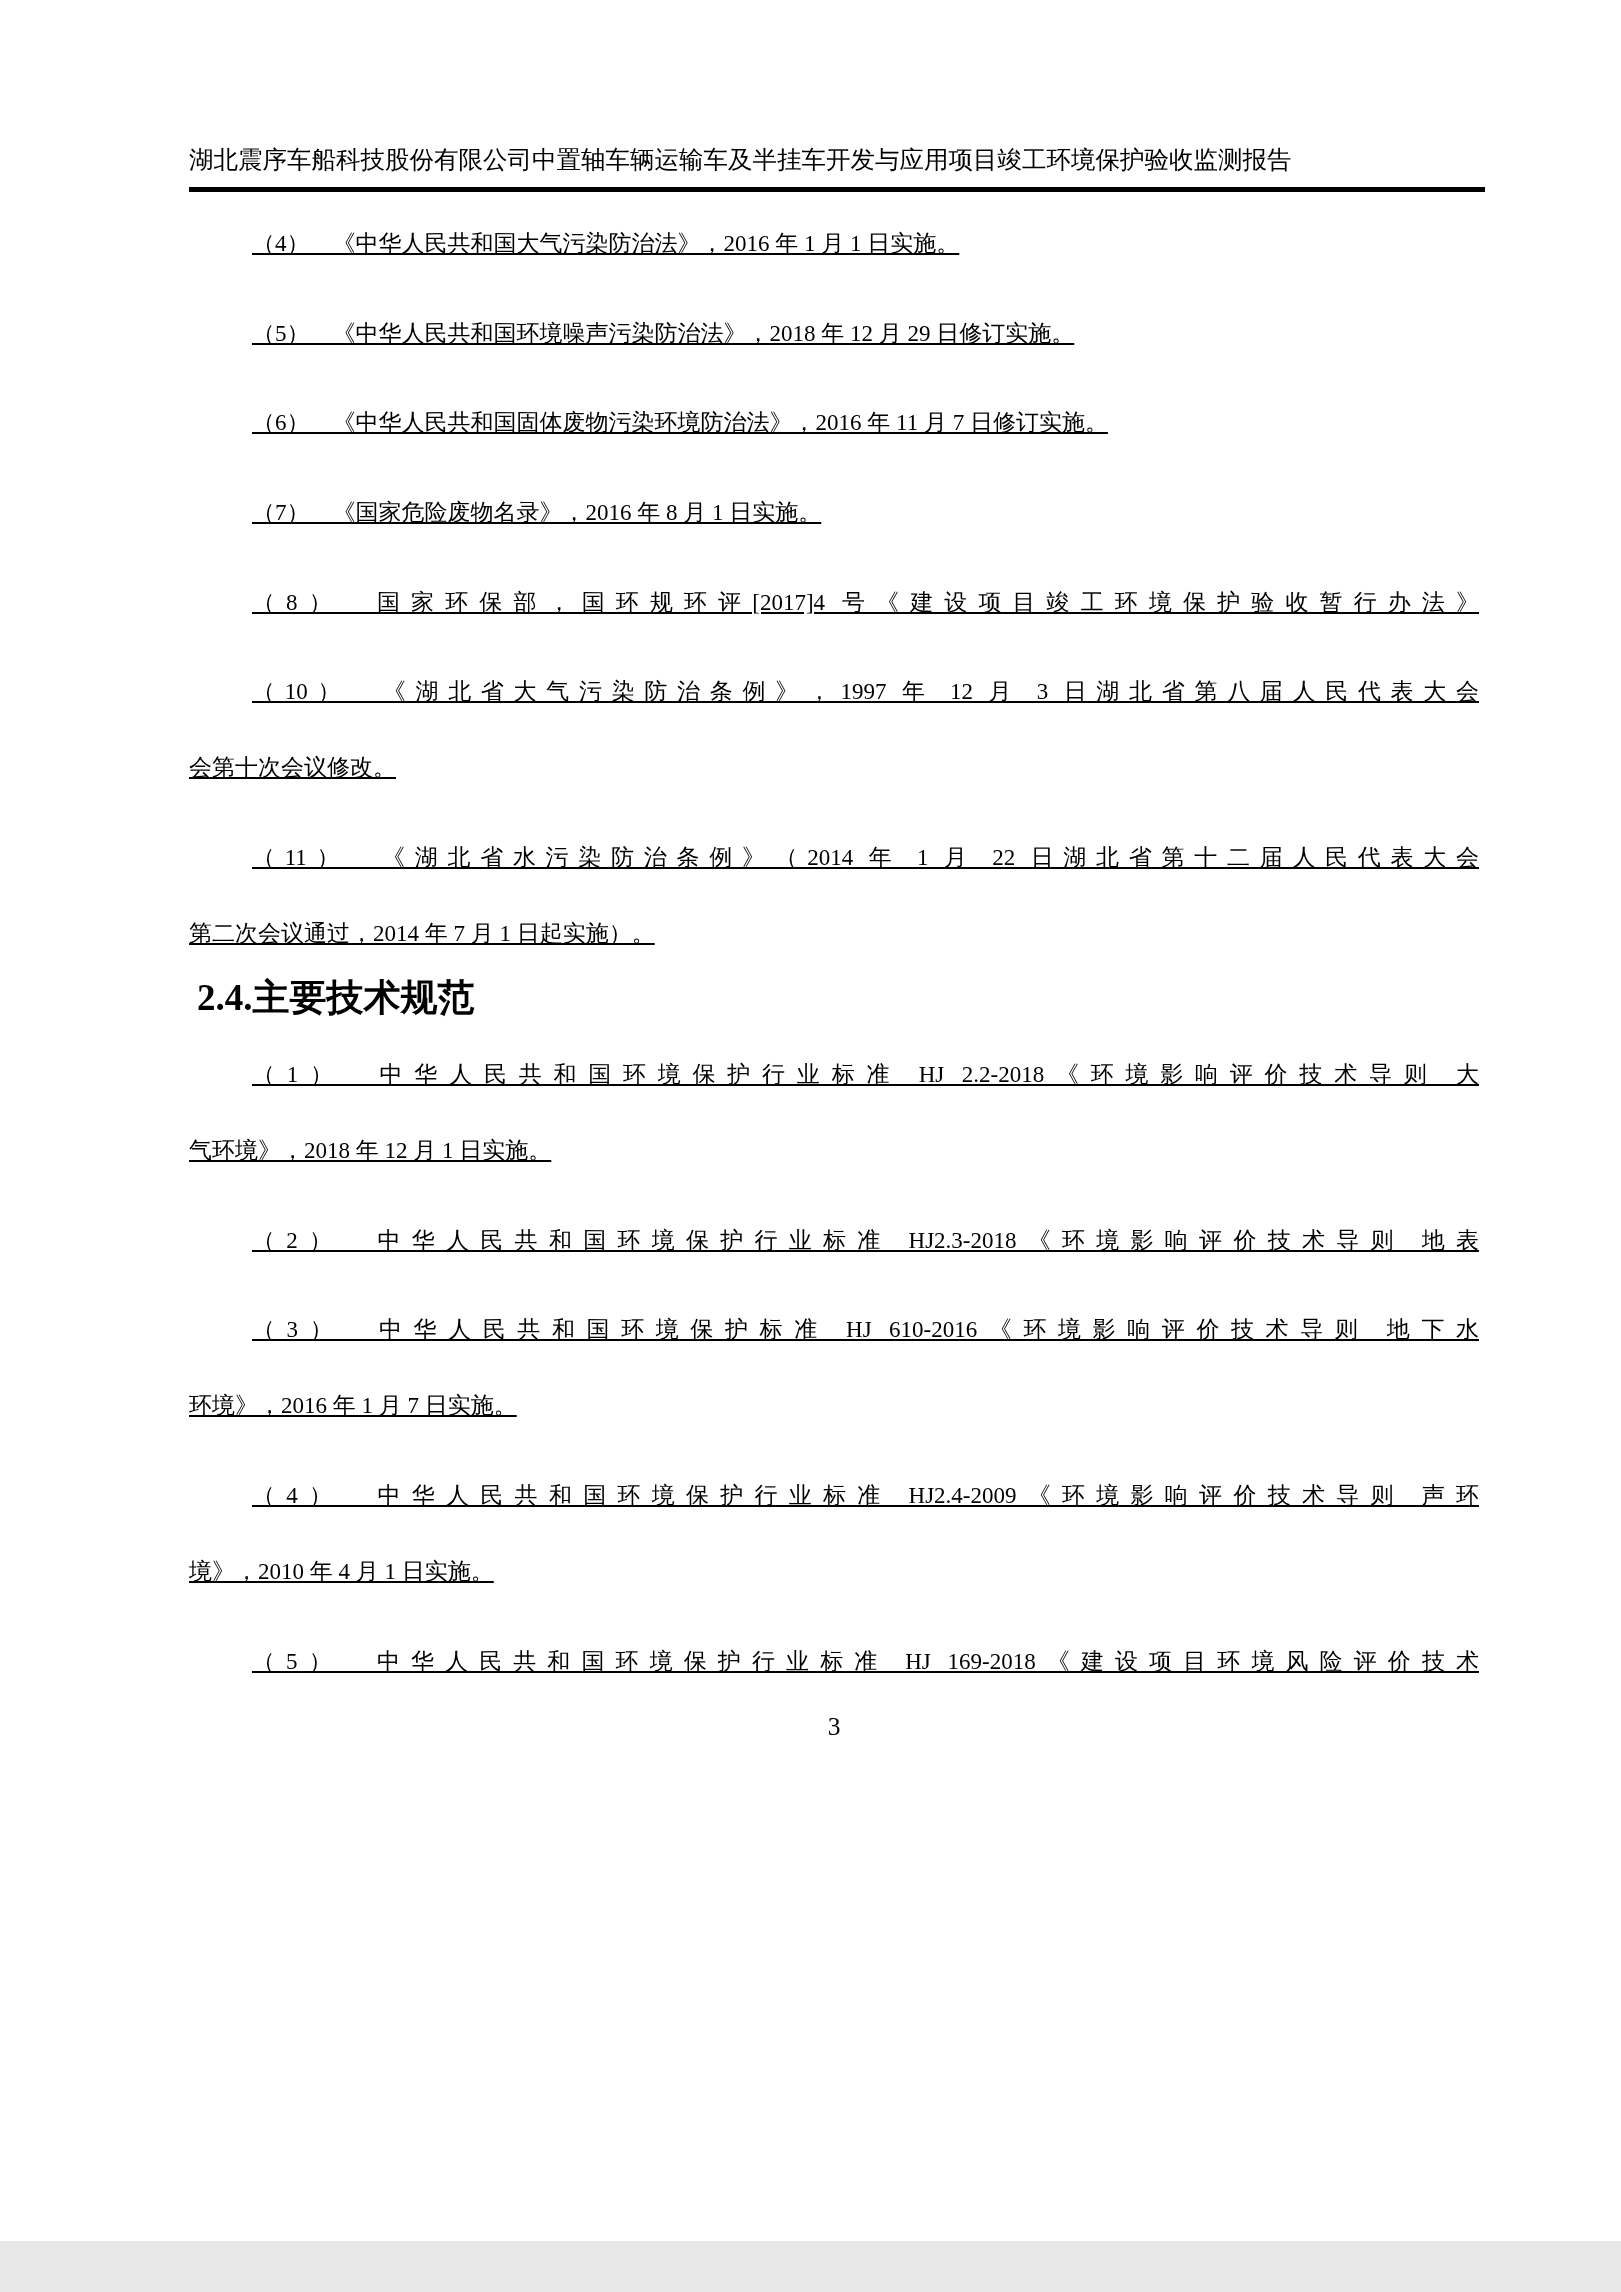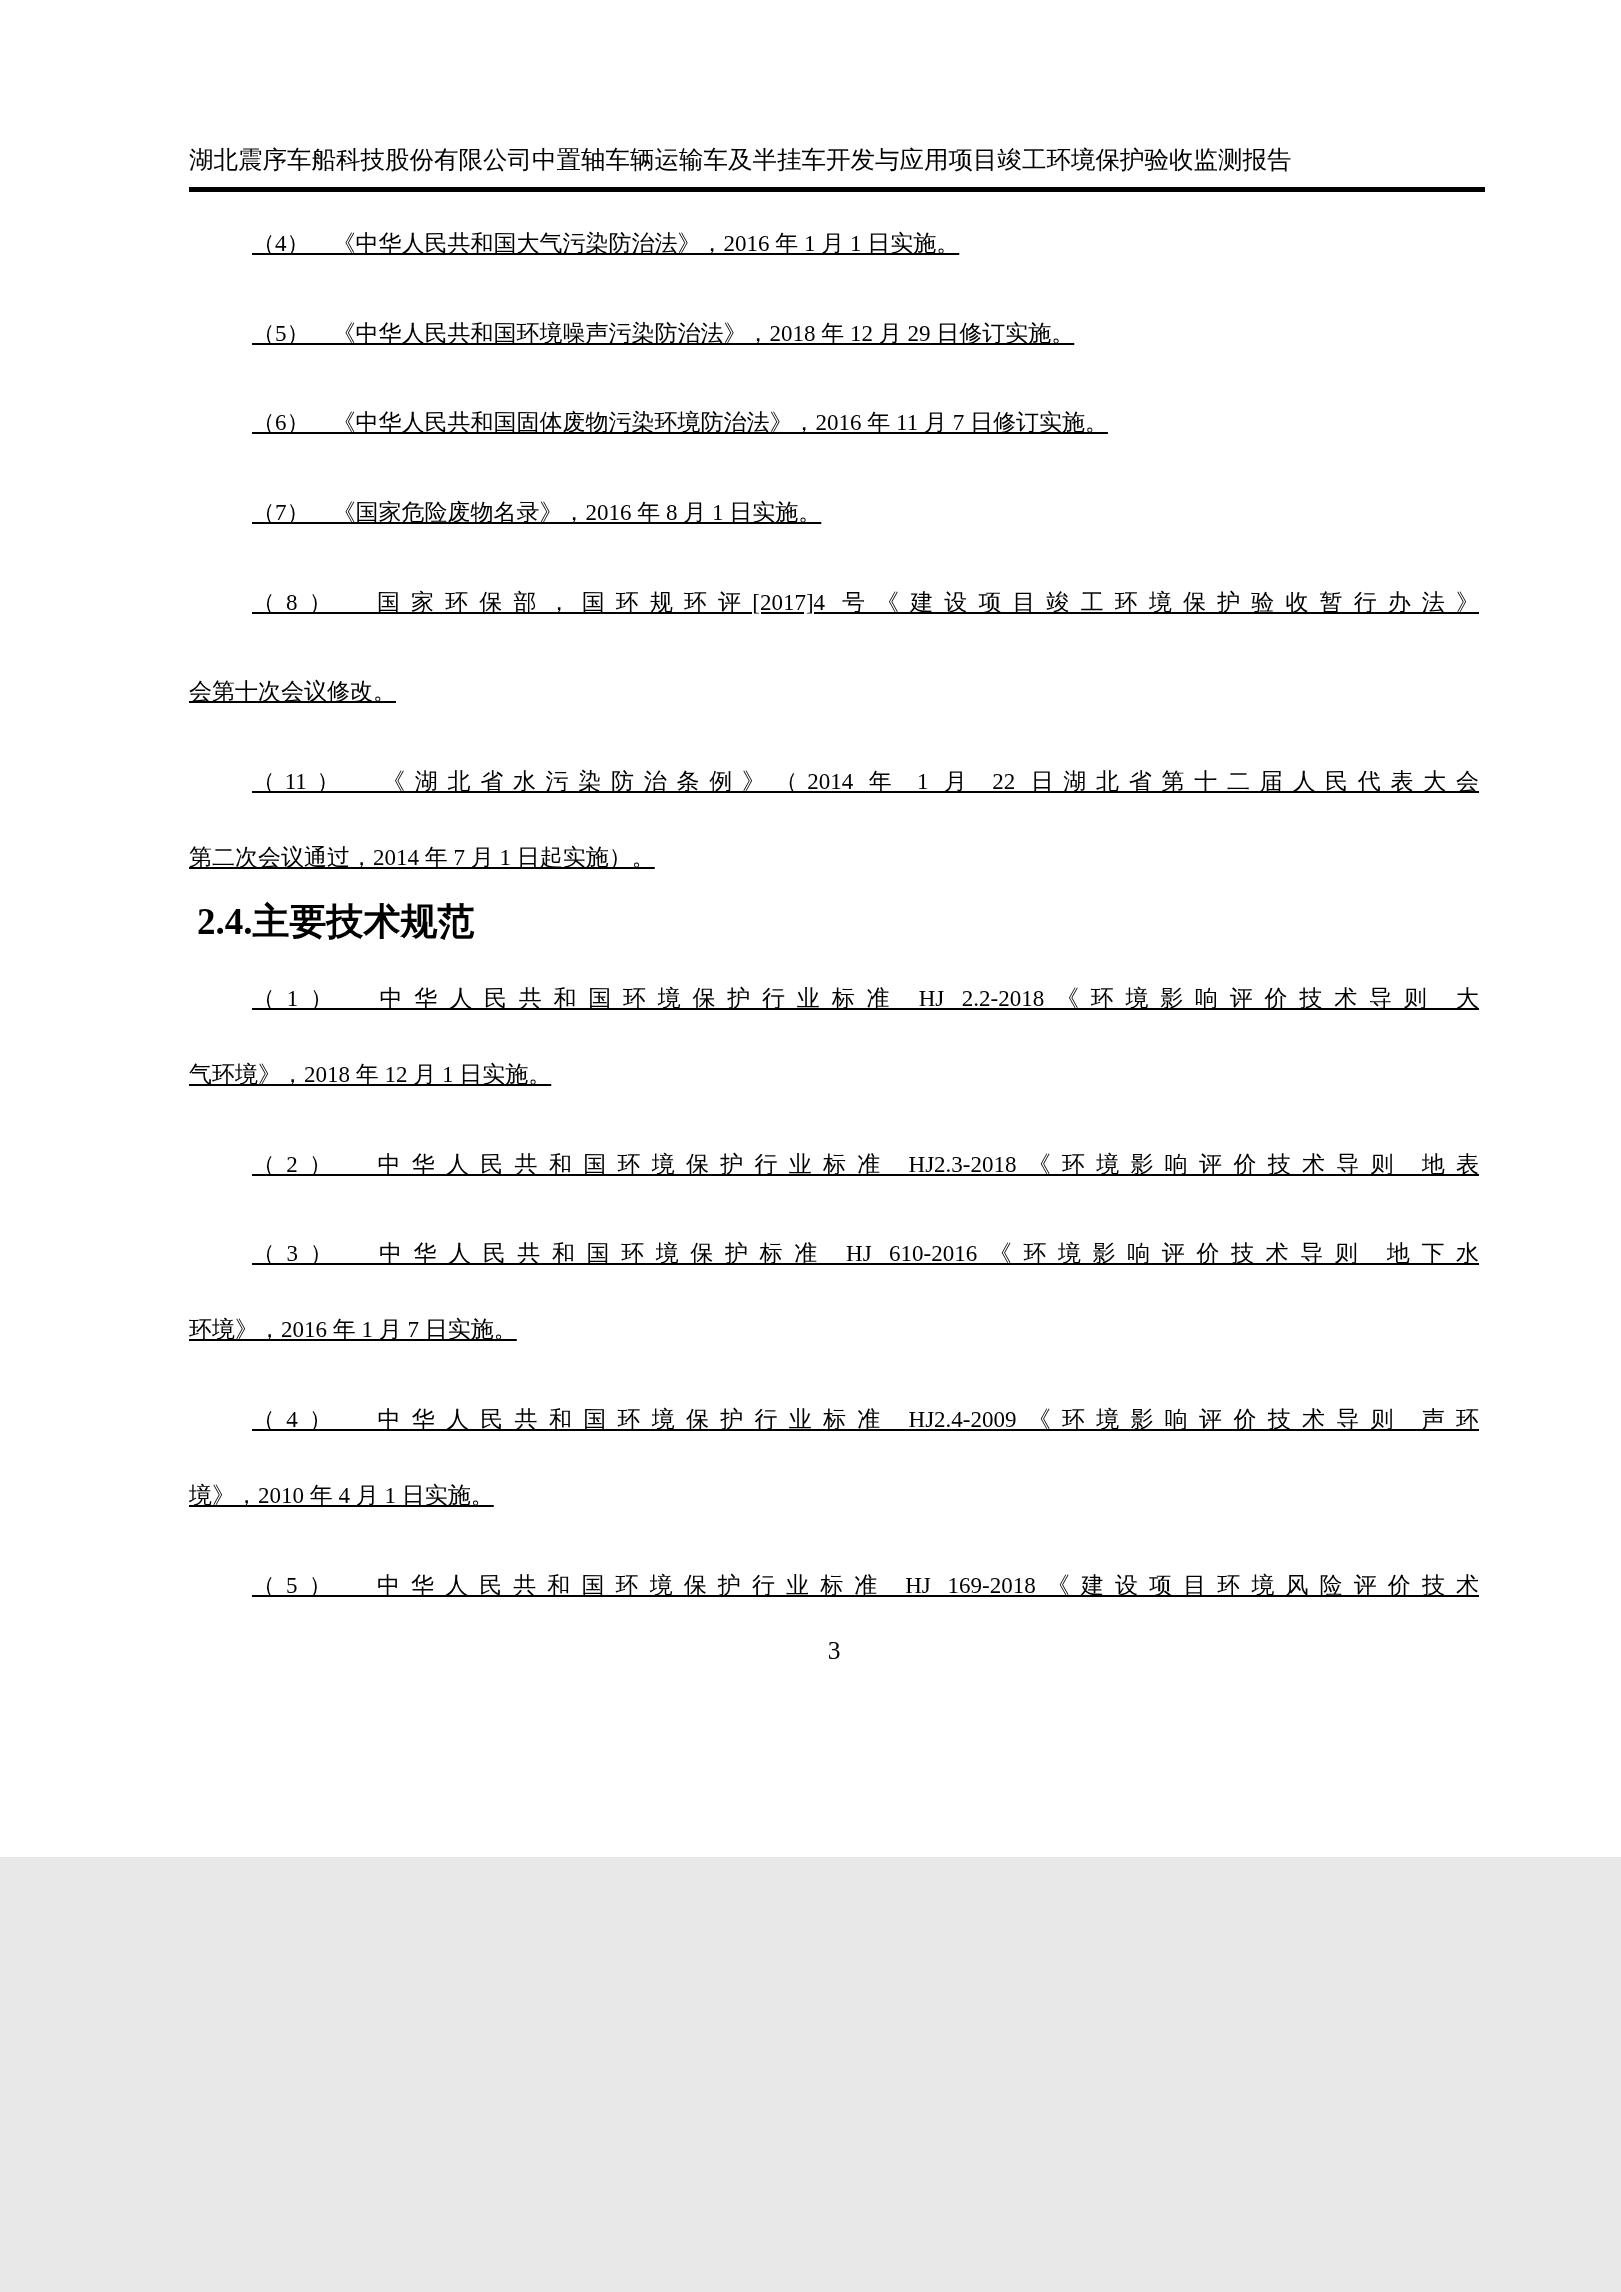--- a/index.html
+++ b/index.html
@@ -3,21 +3,21 @@
 <meta charset="utf-8">
 <style>
   html, body {
     margin: 0;
     padding: 0;
     background: #e8e8e8;
   }
   .page {
     position: relative;
     width: 1621px;
-    height: 1857px;
+    height: 2241px;
     background: #ffffff;
     font-family: "Liberation Serif", "DejaVu Serif", serif;
     color: #000000;
     overflow: hidden;
   }
   .header-title {
     position: absolute;
     left: 189px;
     top: 143px;
     width: 1296px;
@@ -101,20 +101,21 @@
         <div class="para">
           <div class="line indent">（6）　《中华人民共和国固体废物污染环境防治法》，2016 年 11 月 7 日修订实施。</div>
         </div>
         <div class="para">
           <div class="line indent">（7）　《国家危险废物名录》，2016 年 8 月 1 日实施。</div>
         </div>
         <div class="para">
           <div class="line full indent">（8）　国家环保部，国环规环评[2017]4 号《建设项目竣工环境保护验收暂行办法》</div>
         </div>
         <div class="para">
+          <div class="line full indent">（10）　《湖北省大气污染防治条例》，1997 年 12 月 3 日湖北省第八届人民代表大会</div>
           <div class="line">会第十次会议修改。</div>
         </div>
         <div class="para">
           <div class="line full indent">（11）　《湖北省水污染防治条例》（2014 年 1 月 22 日湖北省第十二届人民代表大会</div>
           <div class="line">第二次会议通过，2014 年 7 月 1 日起实施）。</div>
         </div>
       </div>
 
     <div class="section-heading">2.4.主要技术规范</div>
     <div class="heading-space"></div>

